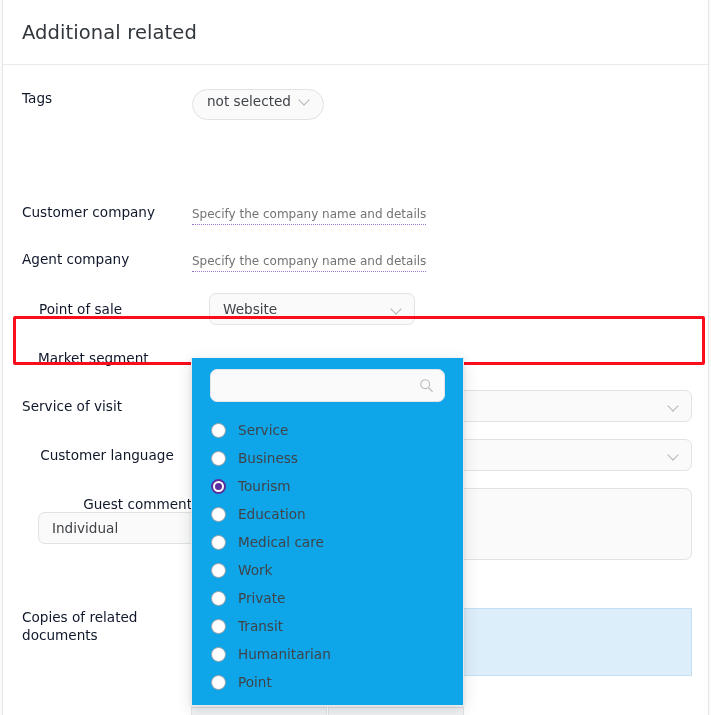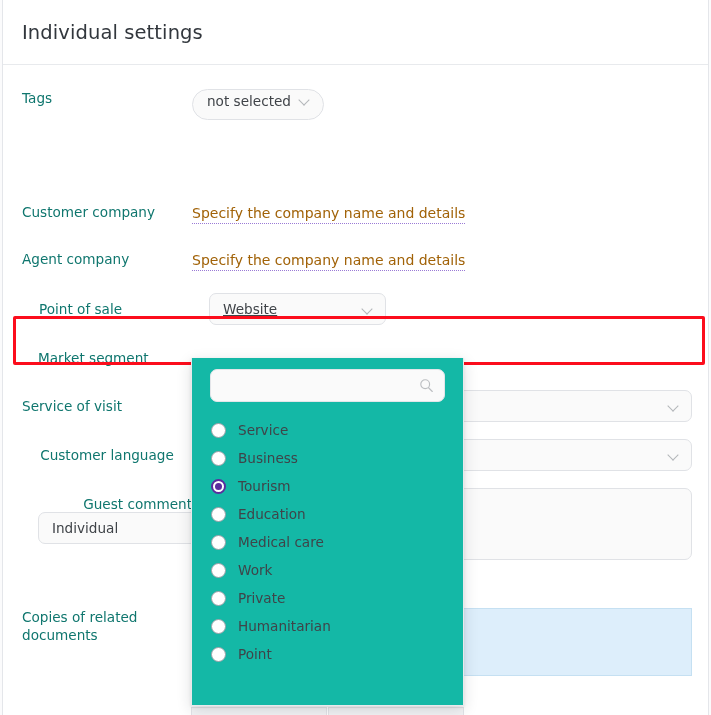--- a/index.html
+++ b/index.html
@@ -48,21 +48,21 @@
 
   .row {
     display: flex;
     align-items: flex-start;
     padding-left: 19px;
     position: relative;
   }
 
   .label {
     font-size: 13.6px;
-    color: #0f766e;
+    color: #0f172a;
     line-height: 18px;
     width: 170px;
     flex: 0 0 170px;
     padding-top: 0;
   }
   .control { flex: 1 1 auto; position: relative; }
 
   
   .abs { position: absolute; }
 
@@ -109,22 +109,22 @@
     position: absolute;
     left: 1px; top: 1px;
     width: 7px; height: 7px;
     border-right: 1.4px solid #7a7f86;
     border-bottom: 1.4px solid #7a7f86;
     transform: rotate(45deg);
   }
 
   
   .dlink {
-    font-size: 14px;
-    color: #a16207;
+    font-size: 12px;
+    color: #737373;
     border-bottom: 1px dotted #9a7ad6;
     cursor: pointer;
     display: inline-block;
     line-height: 17px;
     padding-bottom: 1px;
   }
 
   
   .textarea {
     background: #fafafa;
@@ -161,21 +161,21 @@
     z-index: 40;
   }
 
   
   .dropdown {
     position: absolute;
     left: 191px;
     top: 358px;
     width: 273px;
     height: 348px;
-    background: #14b8a6;
+    background: #0ea5e9;
     border: 1px solid #e7e9ec;
     border-top: none;
     box-shadow: 0 4px 14px rgba(30,35,45,0.14), 0 1px 3px rgba(30,35,45,0.10);
     z-index: 50;
     padding-top: 11px;
   }
 
   .search-wrap {
     margin: 0 18px 0 18px;
     height: 33px;
@@ -253,21 +253,21 @@
   .fbtn + .fbtn { margin-left: 1px; }
 </style>
 </head>
 <body>
 
 <div id="root">
 
   <div class="card">
 
     <div class="card-header">
-      <div class="card-title">Individual settings</div>
+      <div class="card-title">Additional related</div>
     </div>
 
     <div class="form-body">
 
       <div class="row abs" style="top:24px; left:0; width:707px;">
         <div class="label">Tags</div>
         <div class="control">
           <div class="pill-select">
             <span>not selected</span>
             <span class="chev"></span>
@@ -285,21 +285,21 @@
       <div class="row abs" style="top:185px; left:0; width:707px;">
         <div class="label">Agent company</div>
         <div class="control">
           <span class="dlink">Specify the company name and details</span>
         </div>
       </div>
 
       <div class="row abs" style="top:228px; left:17px; width:707px;">
         <div class="label" style="padding-top:7px;">Point of sale</div>
         <div class="control">
-          <div class="box-select" style="width:177px;text-decoration:underline;">
+          <div class="box-select" style="width:206px;">
             <span class="val">Website</span>
             <span class="chev"></span>
           </div>
         </div>
       </div>
 
       <div class="row abs" style="top:277px; left:16px; width:707px;flex-direction:column;">
         <div class="label" style="padding-top:7px;">Market segment</div>
         <div class="control">
           <div class="box-select" style="width:500px;">
@@ -394,20 +394,24 @@
         <div class="opt">
           <span class="radio"></span>
           <span class="opt-label">Work</span>
         </div>
         <div class="opt">
           <span class="radio"></span>
           <span class="opt-label">Private</span>
         </div>
         <div class="opt">
           <span class="radio"></span>
+          <span class="opt-label">Transit</span>
+        </div>
+        <div class="opt">
+          <span class="radio"></span>
           <span class="opt-label">Humanitarian</span>
         </div>
         <div class="opt">
           <span class="radio"></span>
           <span class="opt-label">Point</span>
         </div>
       </div>
   </div>
 
   <div class="redbox"></div>

